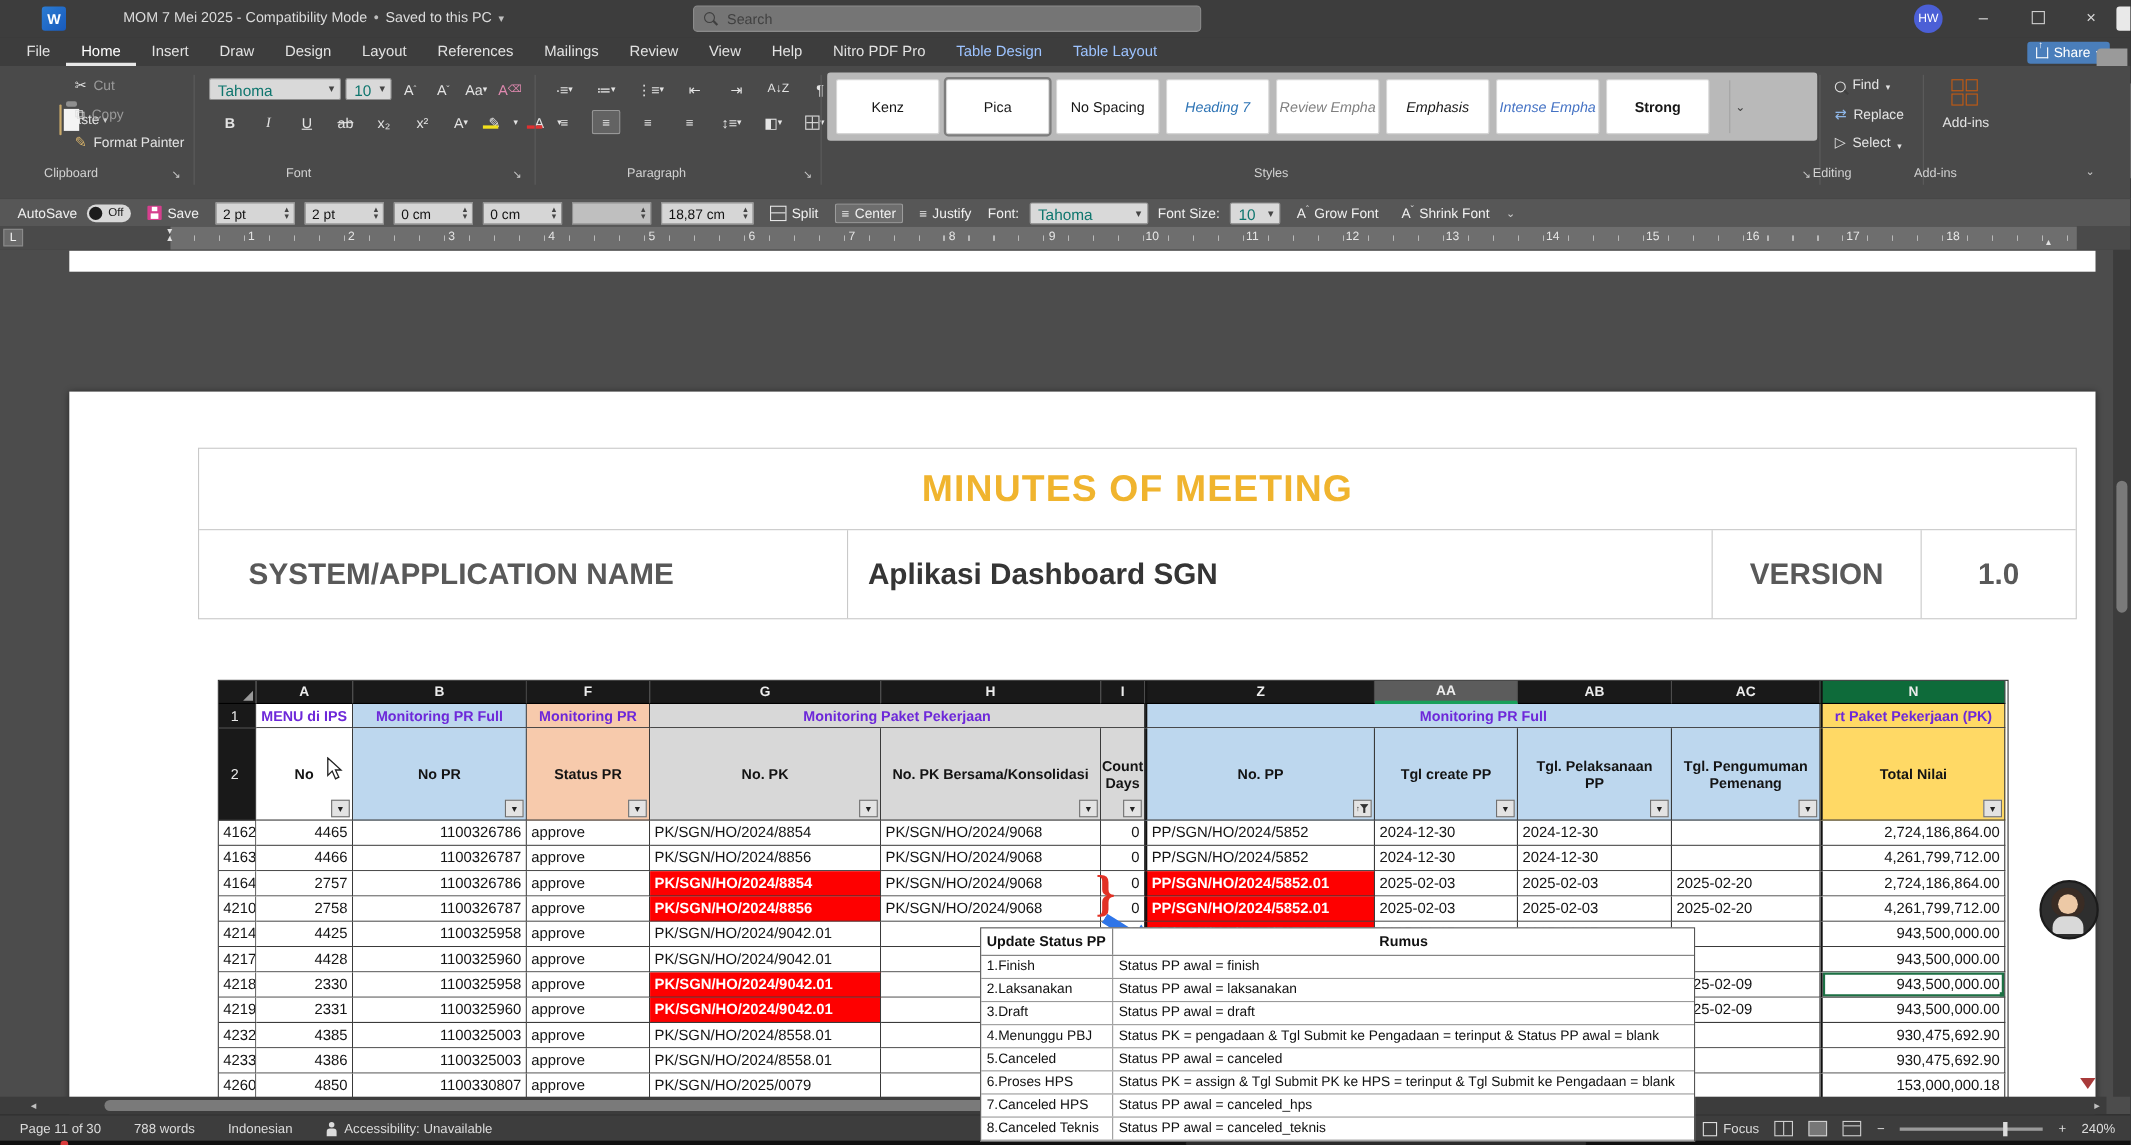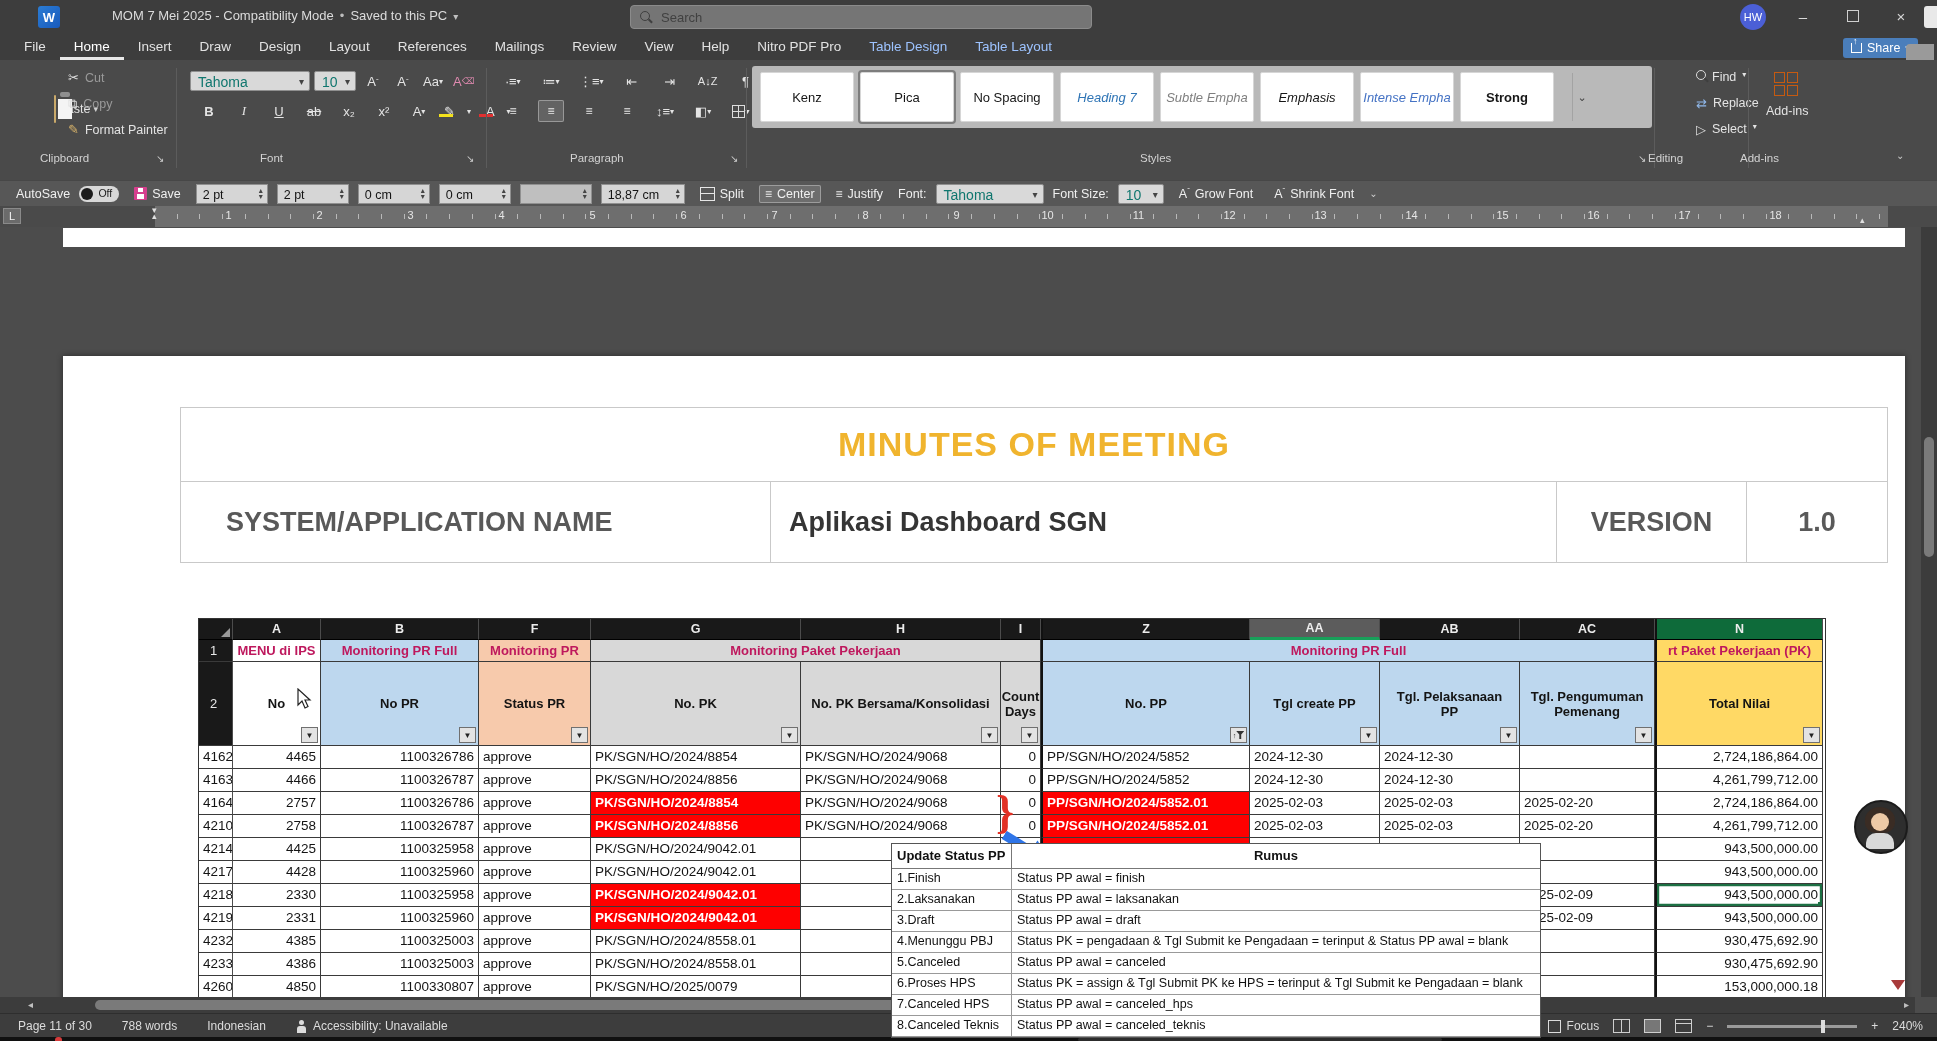--- a/index.html
+++ b/index.html
@@ -59,21 +59,21 @@
   .stylegallery{position:absolute;left:752px;top:6px;width:900px;height:62px;background:#b9b9b9;border-radius:3px;display:flex;align-items:center;gap:18px;padding:0 8px;box-sizing:border-box;}
   .chip{width:92px;height:48px;background:#ffffff;border:1px solid #d6d6d6;border-radius:2px;display:flex;align-items:center;justify-content:center;
     font-size:13px;color:#161616;white-space:nowrap;overflow:hidden;}
   .chip.sel{outline:2px solid #7d7d7d;}
   .chip.blue{color:#2e74b5;font-style:italic;}
   .chip.subtle{color:#7f7f7f;font-style:italic;}
   .chip.emph{font-style:italic;}
   .chip.intense{color:#4472c4;font-style:italic;}
   .chip.strong{font-weight:bold;}
   .gal-more{width:18px;height:48px;display:flex;align-items:center;justify-content:center;color:#444;font-size:11px;border-left:1px solid #a3a3a3;}
-  .edit-item{position:absolute;display:flex;align-items:flex-start;gap:6px;font-size:12.5px;color:#e4e4e4;margin-left:28px;}
+  .edit-item{position:absolute;display:flex;align-items:flex-end;gap:6px;font-size:12.5px;color:#e4e4e4;}
   .addins-ic{width:26px;height:26px;display:grid;grid-template-columns:11px 11px;grid-template-rows:11px 11px;gap:2px;}
   .addins-ic span{border:1.5px solid #c55a11;box-sizing:border-box;}
   
   .qat{position:absolute;left:0;top:180px;width:1937px;height:26px;background:#575757;border-top:1px solid #474747;
     display:flex;align-items:center;gap:9px;padding-left:16px;box-sizing:border-box;font-size:12.5px;color:#f0f0f0;}
   .toggle{width:40px;height:16px;background:#d8d8d8;border-radius:9px;position:relative;color:#1c1c1c;font-size:10.5px;}
   .toggle .knob{position:absolute;left:2px;top:2px;width:12px;height:12px;border-radius:50%;background:#1c1c1c;}
   .toggle .tlabel{position:absolute;right:7px;top:1.5px;}
   .floppy{width:13px;height:13px;background:#d63f8e;position:relative;border-radius:1px;}
   .floppy::before{content:"";position:absolute;left:3px;bottom:1px;width:7px;height:5px;background:#fff;}
@@ -116,21 +116,21 @@
   .sheet{position:absolute;left:135px;top:262px;width:1626px;border:1px solid #333;box-sizing:content-box;background:#fff;font-family:"Liberation Sans",sans-serif;}
   .srow{display:grid;grid-template-columns:34px 88px 158px 112px 210px 200px 40px 209px 130px 140px 135px 168px;}
   .srow>div{border-right:1px solid #3a3a3a;border-bottom:1px solid #3a3a3a;box-sizing:border-box;overflow:hidden;white-space:nowrap;}
   .sepL{border-left:2px solid #111;}
   .letters>div{height:21px;background:#191919;color:#ececec;font-size:12.5px;font-weight:bold;text-align:center;line-height:21px;border-right:1px solid #4c4c4c;border-bottom:1px solid #000;}
   .letters .selcol{background:#5c5c5c;border-bottom:3px solid #18a05a;line-height:18px;}
   .letters .greencol{background:#0e6b3a;}
   .corner{position:relative;}
   .corner::after{content:"";position:absolute;right:2px;bottom:2px;border-left:9px solid transparent;border-bottom:9px solid #9a9a9a;}
   .gut{background:#191919;color:#b9e6de;font-size:12px;text-align:right;padding-right:4px;border-right:1px solid #4c4c4c !important;}
-  .hrow1>div{height:22px;line-height:22px;font-size:13px;font-weight:bold;color:#be185d;text-align:center;}
+  .hrow1>div{height:22px;line-height:22px;font-size:13px;font-weight:bold;color:#6d28d9;text-align:center;}
   .hrow2>div{height:84px;font-size:13px;font-weight:bold;color:#141414;display:flex;align-items:center;justify-content:center;text-align:center;position:relative;white-space:normal;line-height:15px;}
   .hrow2 .gut,.hrow1 .gut{display:block;line-height:84px;font-weight:normal;color:#e8e8e8;}
   .hrow1 .gut{line-height:22px;}
   .bgwhite{background:#ffffff;} .bgblue{background:#bdd7ee;} .bgorange{background:#f7caac;}
   .bggray{background:#d8d8d8;} .bgyellow{background:#ffd965;}
   .sp3{grid-column:span 3;} .sp4{grid-column:span 4;}
   .filterbtn{position:absolute;right:2px;bottom:2px;width:15px;height:14px;background:#e3e3e3;border:1px solid #707070;
     font-size:8px;color:#222;display:flex;align-items:center;justify-content:center;font-weight:normal;}
   .funnel{width:8px;height:8px;background:#333;clip-path:polygon(0 0,100% 0,62% 45%,62% 100%,38% 100%,38% 45%);}
   .drow>div{height:23px;line-height:22px;font-size:13.5px;color:#141414;background:#fff;padding:0 4px;}
@@ -303,21 +303,21 @@
     <div class="grp-label" style="left:570px;width:100px;">Paragraph</div>
     <div class="launcher" style="left:730px;">↘</div>
     <div class="rb-divider" style="left:746px;"></div>
 
     <div class="stylegallery">
       <div style="display:flex;gap:6px;">
           <div class="chip">Kenz</div>
           <div class="chip sel">Pica</div>
           <div class="chip">No Spacing</div>
           <div class="chip blue">Heading 7</div>
-          <div class="chip subtle">Subtle Empha</div>
+          <div class="chip subtle">Review Empha</div>
           <div class="chip emph">Emphasis</div>
           <div class="chip intense">Intense Empha</div>
           <div class="chip strong">Strong</div>
         </div>
       <div class="gal-more">⌄</div>
     </div>
     <div class="grp-label" style="left:1140px;width:100px;">Styles</div>
     <div class="launcher" style="left:1638px;">↘</div>
     <div class="rb-divider" style="left:1654px;"></div>
 

